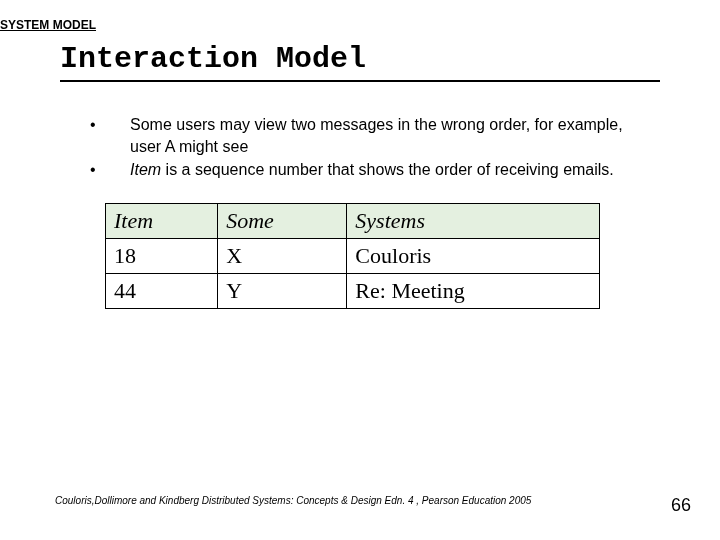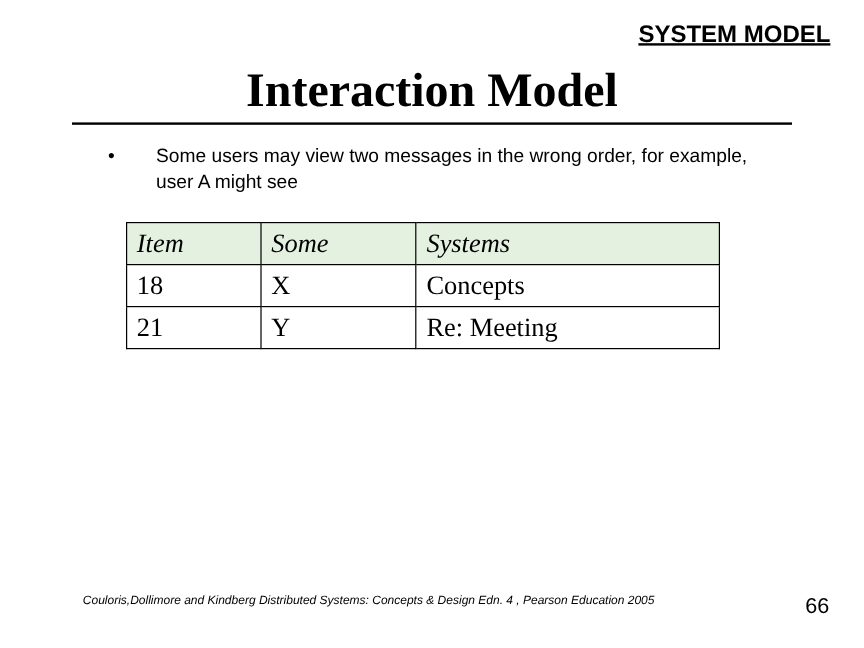--- a/index.html
+++ b/index.html
@@ -6,41 +6,41 @@
     margin: 0;
     padding: 0;
     width: 720px;
     height: 540px;
     background: #fff;
     font-family: Arial, Helvetica, sans-serif;
     color: #000;
     position: relative;
   }
   .header {
-    text-align: right;
+    text-align: left;
     font-weight: bold;
-    font-size: 20px;
+    font-size: 12px;
     padding: 18px 28px 0 0;
     text-decoration: underline;
   }
   .title-wrap {
     margin: 10px 60px 0 60px;
     border-bottom: 2px solid #000;
     padding-bottom: 4px;
   }
   .title {
-    font-family: Liberation Serif, serif;
-    font-size: 40px;
+    font-family: Liberation Mono, monospace;
+    font-size: 30px;
     font-weight: bold;
-    text-align: center;
+    text-align: left;
     margin: 0;
   }
   ul.bullets {
     list-style: none;
-    margin: 16px 70px 0 90px;
+    margin: 32px 70px 0 90px;
     padding: 0;
     font-size: 16px;
     line-height: 1.35;
   }
   ul.bullets li {
     position: relative;
     padding-left: 40px;
     margin-bottom: 2px;
   }
   ul.bullets li::before {
@@ -63,21 +63,21 @@
     padding: 4px 8px;
     text-align: left;
     font-weight: normal;
   }
   table.data th {
     background: #e4f0e0;
     font-style: italic;
   }
   .footer-cite {
     position: absolute;
-    left: 69px;
+    left: 55px;
     bottom: 34px;
     font-size: 10px;
     font-style: italic;
   }
   .page-num {
     position: absolute;
     right: 29px;
     bottom: 24px;
     font-size: 18px;
   }
@@ -88,38 +88,41 @@
 <div class="header">SYSTEM MODEL</div>
 
 <div class="title-wrap">
   <h1 class="title">Interaction Model</h1>
 </div>
 
 <ul class="bullets">
   <li>
     <span>Some users may view two messages in the wrong order, for example, user A might see</span>
   </li>
+  <li>
+    <span class="italic">Item</span><span> is a sequence number that shows the order of receiving emails.</span>
+  </li>
 </ul>
 
 <table class="data">
   <thead>
     <tr>
       <th>Item</th>
       <th>Some</th>
       <th>Systems</th>
     </tr>
   </thead>
   <tbody>
     <tr>
       <td>18</td>
       <td>X</td>
-      <td>Concepts</td>
+      <td>Couloris</td>
     </tr>
     <tr>
-      <td>21</td>
+      <td>44</td>
       <td>Y</td>
       <td>Re: Meeting</td>
     </tr>
   </tbody>
 </table>
 
 <div class="footer-cite">Couloris,Dollimore and Kindberg  Distributed Systems: Concepts &amp; Design  Edn. 4 , Pearson Education 2005</div>
 <div class="page-num">66</div>
 
 </body></html>

